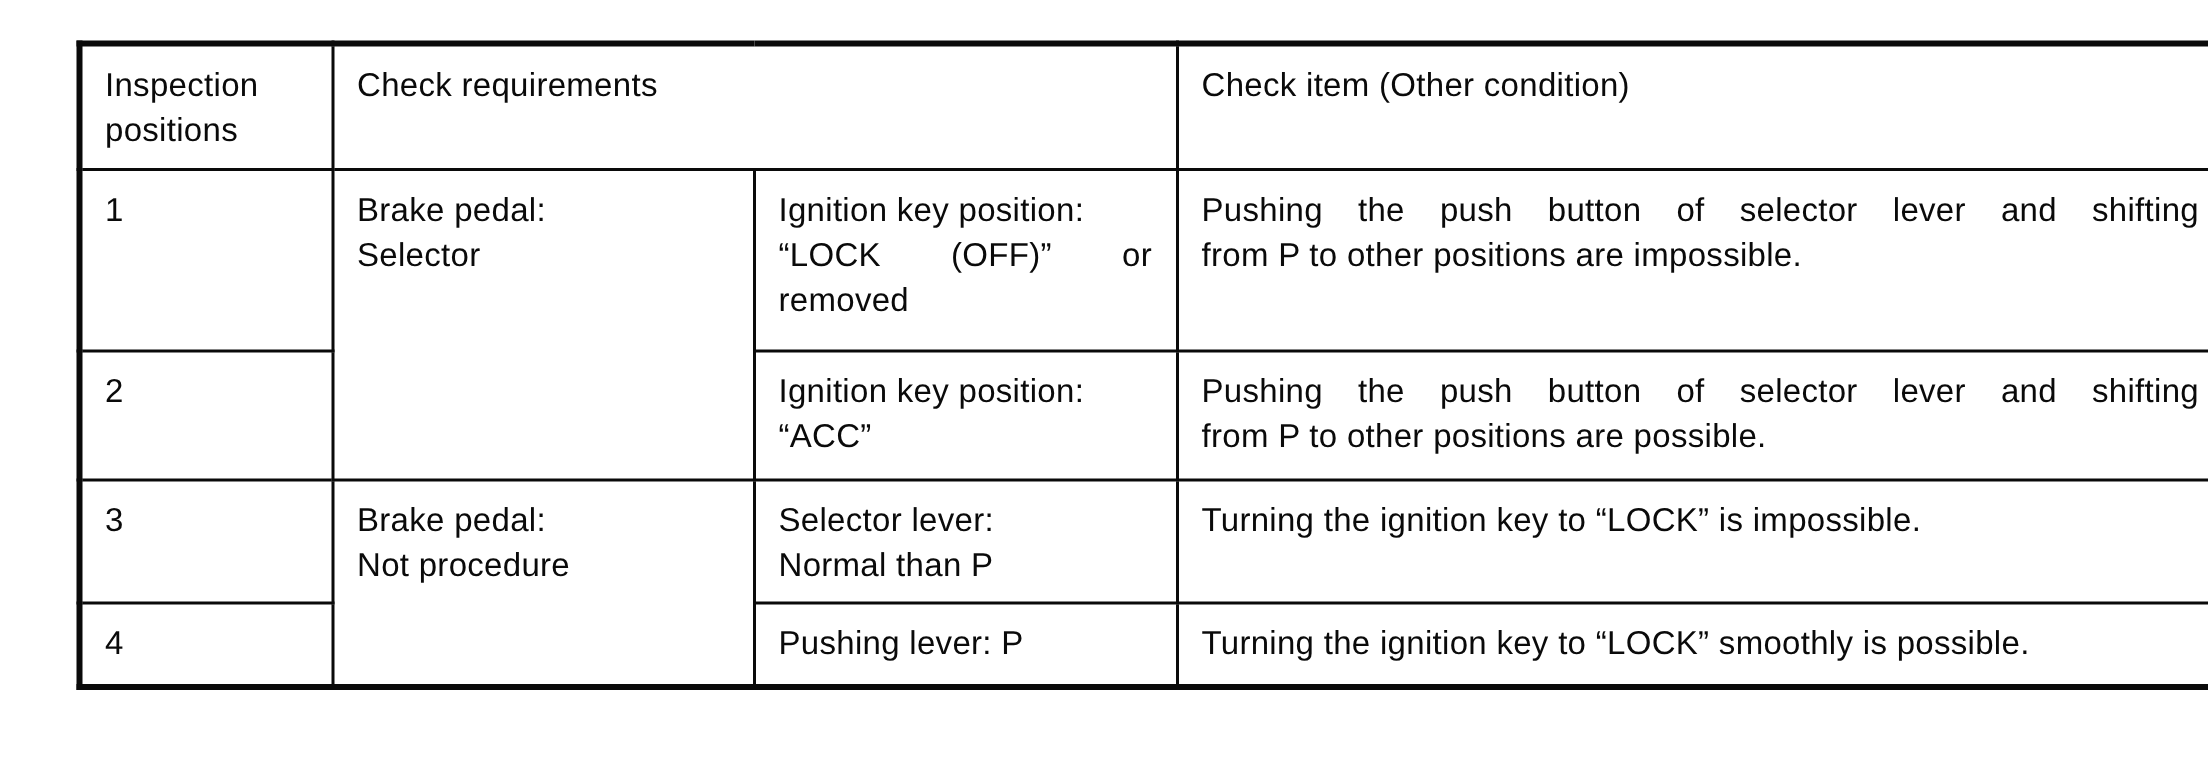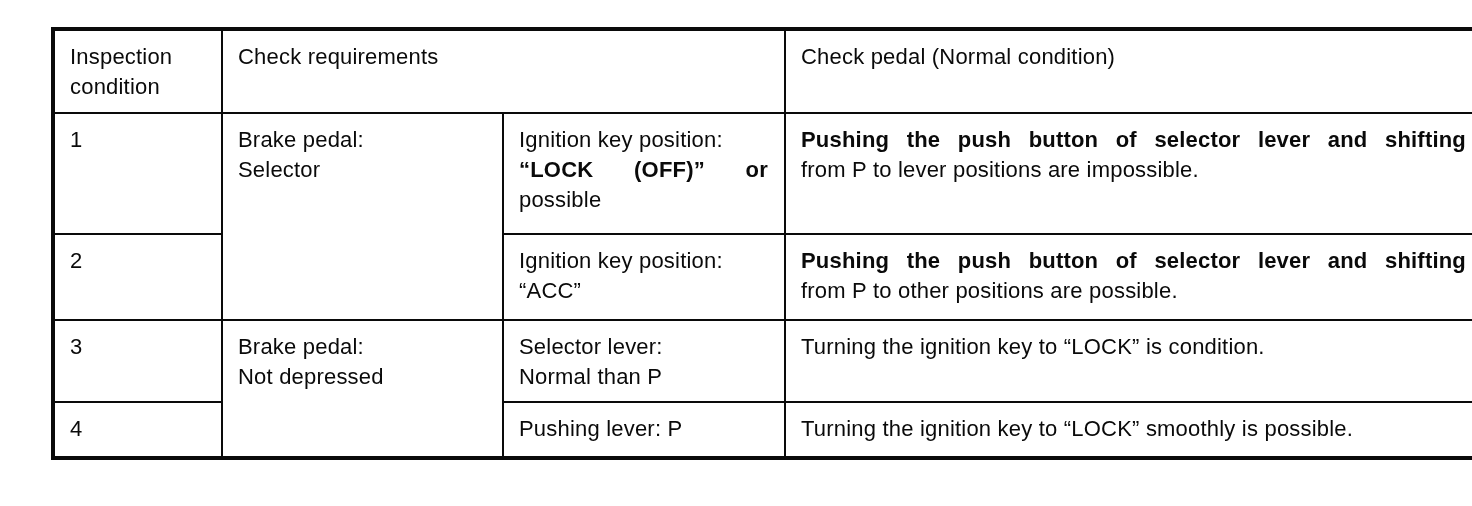--- a/index.html
+++ b/index.html
@@ -48,21 +48,20 @@
   tr.r2 { height: 86px; }
   tr.r3 { height: 82px; }
   tr.r4 { height: 56px; }
   .ln {
     white-space: normal;
   }
   
   .ln.stretch {
     text-align: justify;
     text-align-last: justify;
-    font-weight: bold;
   }
   .num {
     padding-left: 17px;
   }
 </style>
 </head>
 <body>
 
 <div class="scan-wrap">
   <table class="doc-table">
@@ -70,46 +69,46 @@
       <col class="c1">
         <col class="c2">
         <col class="c3">
         <col class="c4">
     </colgroup>
 
     <tbody>
         <tr class="rh">
       <td>
         <div class="ln">Inspection</div>
-        <div class="ln">condition</div>
+        <div class="ln">positions</div>
       </td>
       <td colspan="2">
         <div class="ln">Check requirements</div>
       </td>
       <td>
-        <div class="ln">Check pedal (Normal condition)</div>
+        <div class="ln">Check item (Other condition)</div>
       </td>
     </tr>
 
     <tr class="r1">
       <td class="num">
         <div class="ln">1</div>
       </td>
       <td rowspan="2">
         <div class="ln">Brake pedal:</div>
         <div class="ln">Selector</div>
       </td>
       <td>
         <div class="ln">Ignition key position:</div>
         <div class="ln stretch">“LOCK (OFF)” or</div>
-        <div class="ln">possible</div>
+        <div class="ln">removed</div>
       </td>
       <td>
         <div class="ln stretch">Pushing the push button of selector lever and shifting</div>
-        <div class="ln">from P to lever positions are impossible.</div>
+        <div class="ln">from P to other positions are impossible.</div>
       </td>
     </tr>
 
     <tr class="r2">
       <td class="num">
         <div class="ln">2</div>
       </td>
       <td>
         <div class="ln">Ignition key position:</div>
         <div class="ln">“ACC”</div>
@@ -119,28 +118,28 @@
         <div class="ln">from P to other positions are possible.</div>
       </td>
     </tr>
 
     <tr class="r3">
       <td class="num">
         <div class="ln">3</div>
       </td>
       <td rowspan="2">
         <div class="ln">Brake pedal:</div>
-        <div class="ln">Not depressed</div>
+        <div class="ln">Not procedure</div>
       </td>
       <td>
         <div class="ln">Selector lever:</div>
         <div class="ln">Normal than P</div>
       </td>
       <td>
-        <div class="ln">Turning the ignition key to “LOCK” is condition.</div>
+        <div class="ln">Turning the ignition key to “LOCK” is impossible.</div>
       </td>
     </tr>
 
     <tr class="r4">
       <td class="num">
         <div class="ln">4</div>
       </td>
       <td>
         <div class="ln">Pushing lever: P</div>
       </td>

